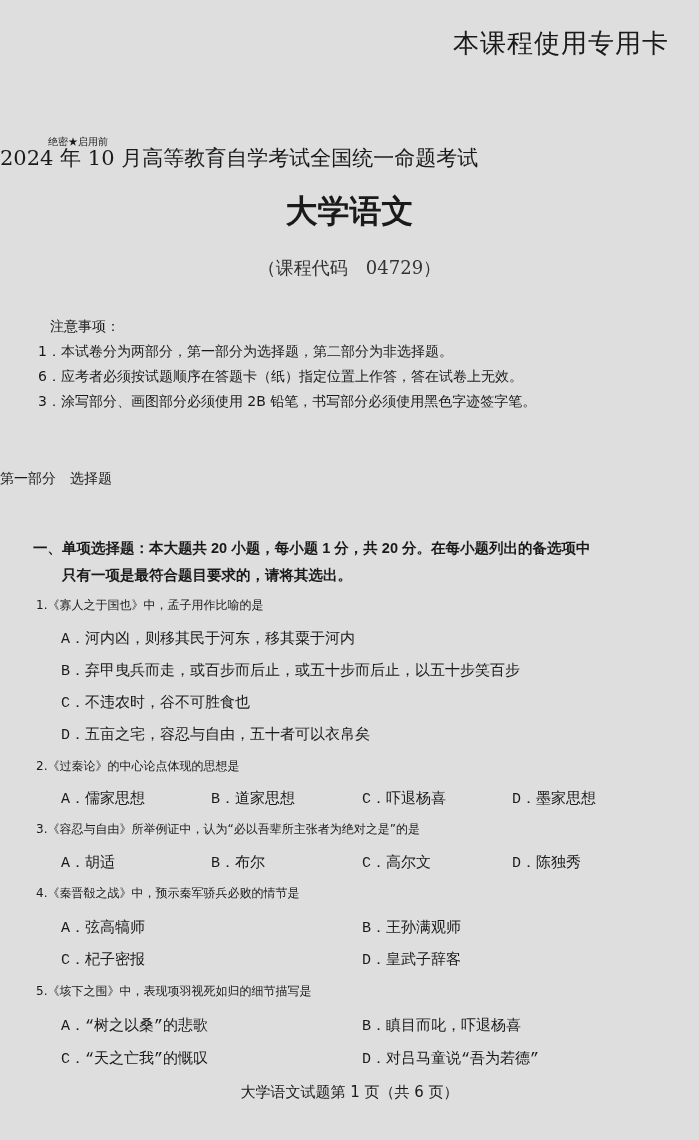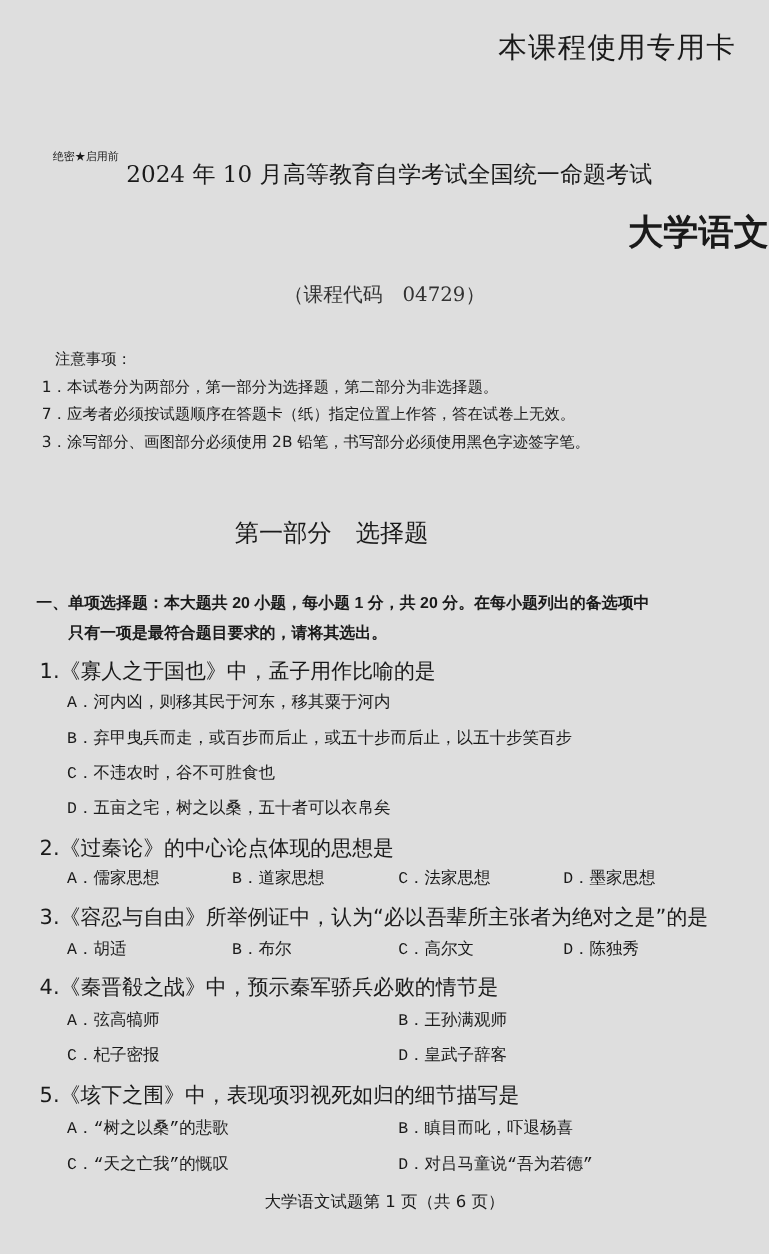--- a/index.html
+++ b/index.html
@@ -6,60 +6,60 @@
   body {
     width: 699px; height: 1140px; overflow: hidden;
     background: #dedede;
     font-family: "DejaVu Serif", "Liberation Serif", serif;
     color: #1a1a1a;
     position: relative;
   }
   .abs { position: absolute; white-space: nowrap; }
   .card-label { right: 30px; top: 26px; font-size: 26px; font-family: "DejaVu Sans", sans-serif; letter-spacing: 1px; }
   .secret { left: 48px; top: 106px; font-size: 10px; font-family: Liberation Serif, serif; margin-top: 29px; }
-  .exam-title { left: 0; width: 593px; text-align: right; top: 144px; font-size: 21px; }
-  .subject { left: 0; width: 699px; text-align: right; top: 190px; font-size: 32px; font-weight: bold; }
+  .exam-title { left: 0; width: 593px; text-align: left; top: 144px; font-size: 21px; }
+  .subject { left: 0; width: 699px; text-align: center; top: 190px; font-size: 32px; font-weight: bold; }
   .course-code { left: 0; width: 699px; text-align: center; top: 256px; font-size: 18px; color: #333; }
   .notes-title { left: 38px; top: 318px; font-size: 14px; font-family: "DejaVu Sans", sans-serif; margin-left: 12px; }
   .note { left: 38px; font-size: 14px; font-family: "DejaVu Sans", sans-serif; }
-  .part-title { left: 0; width: 603px; text-align: center; top: 470px; font-size: 22px; font-family: "DejaVu Sans", sans-serif; word-spacing: 14px; }
+  .part-title { left: 0; width: 603px; text-align: left; top: 470px; font-size: 14px; font-family: "DejaVu Sans", sans-serif; word-spacing: 14px; }
   .section-intro { left: 33px; font-size: 14.5px; font-family: Liberation Sans, sans-serif; font-weight: bold; }
-  .q { left: 36px; font-size: 19px; font-family: "DejaVu Sans", sans-serif; text-align: right; }
+  .q { left: 36px; font-size: 12px; font-family: "DejaVu Sans", sans-serif; text-align: right; }
   .opt { font-size: 15px; font-family: Liberation Mono, monospace; }
   .footer { left: 0; width: 699px; text-align: center; top: 1083px; font-size: 15px; font-family: "DejaVu Sans", sans-serif; }
 </style>
 </head>
 <body>
 
 <div class="abs card-label">本课程使用专用卡</div>
 <div class="abs secret">绝密★启用前</div>
 <div class="abs exam-title">2024 年 10 月高等教育自学考试全国统一命题考试</div>
 <div class="abs subject">大学语文</div>
 <div class="abs course-code">（课程代码　04729）</div>
 
 <div class="abs notes-title">注意事项：</div>
 <div class="abs note" style="top:343px">1．本试卷分为两部分，第一部分为选择题，第二部分为非选择题。</div>
-<div class="abs note" style="top:368px">7．应考者必须按试题顺序在答题卡（纸）指定位置上作答，答在试卷上无效。</div>
+<div class="abs note" style="top:368px">6．应考者必须按试题顺序在答题卡（纸）指定位置上作答，答在试卷上无效。</div>
 <div class="abs note" style="top:393px">3．涂写部分、画图部分必须使用 2B 铅笔，书写部分必须使用黑色字迹签字笔。</div>
 
 <div class="abs part-title">第一部分　选择题</div>
 
 <div class="abs section-intro" style="top:539px">一、单项选择题：本大题共 20 小题，每小题 1 分，共 20 分。在每小题列出的备选项中</div>
 <div class="abs section-intro" style="top:566px; left:62px">只有一项是最符合题目要求的，请将其选出。</div>
 
 <div class="abs q" style="top:597px">1.《寡人之于国也》中，孟子用作比喻的是</div>
 <div class="abs opt" style="top:629px; left:61px">A．河内凶，则移其民于河东，移其粟于河内</div>
 <div class="abs opt" style="top:661px; left:61px">B．弃甲曳兵而走，或百步而后止，或五十步而后止，以五十步笑百步</div>
 <div class="abs opt" style="top:693px; left:61px">C．不违农时，谷不可胜食也</div>
-<div class="abs opt" style="top:725px; left:61px">D．五亩之宅，树之以桑，五十者可以衣帛矣</div>
+<div class="abs opt" style="top:725px; left:61px">D．五亩之宅，容忍与自由，五十者可以衣帛矣</div>
 
 <div class="abs q" style="top:758px">2.《过秦论》的中心论点体现的思想是</div>
 <div class="abs opt" style="top:789px; left:61px">A．儒家思想</div>
 <div class="abs opt" style="top:789px; left:211px">B．道家思想</div>
-<div class="abs opt" style="top:789px; left:362px">C．法家思想</div>
+<div class="abs opt" style="top:789px; left:362px">C．吓退杨喜</div>
 <div class="abs opt" style="top:789px; left:512px">D．墨家思想</div>
 
 <div class="abs q" style="top:821px">3.《容忍与自由》所举例证中，认为“必以吾辈所主张者为绝对之是”的是</div>
 <div class="abs opt" style="top:853px; left:61px">A．胡适</div>
 <div class="abs opt" style="top:853px; left:211px">B．布尔</div>
 <div class="abs opt" style="top:853px; left:362px">C．高尔文</div>
 <div class="abs opt" style="top:853px; left:512px">D．陈独秀</div>
 
 <div class="abs q" style="top:885px">4.《秦晋殽之战》中，预示秦军骄兵必败的情节是</div>
 <div class="abs opt" style="top:918px; left:61px">A．弦高犒师</div>

